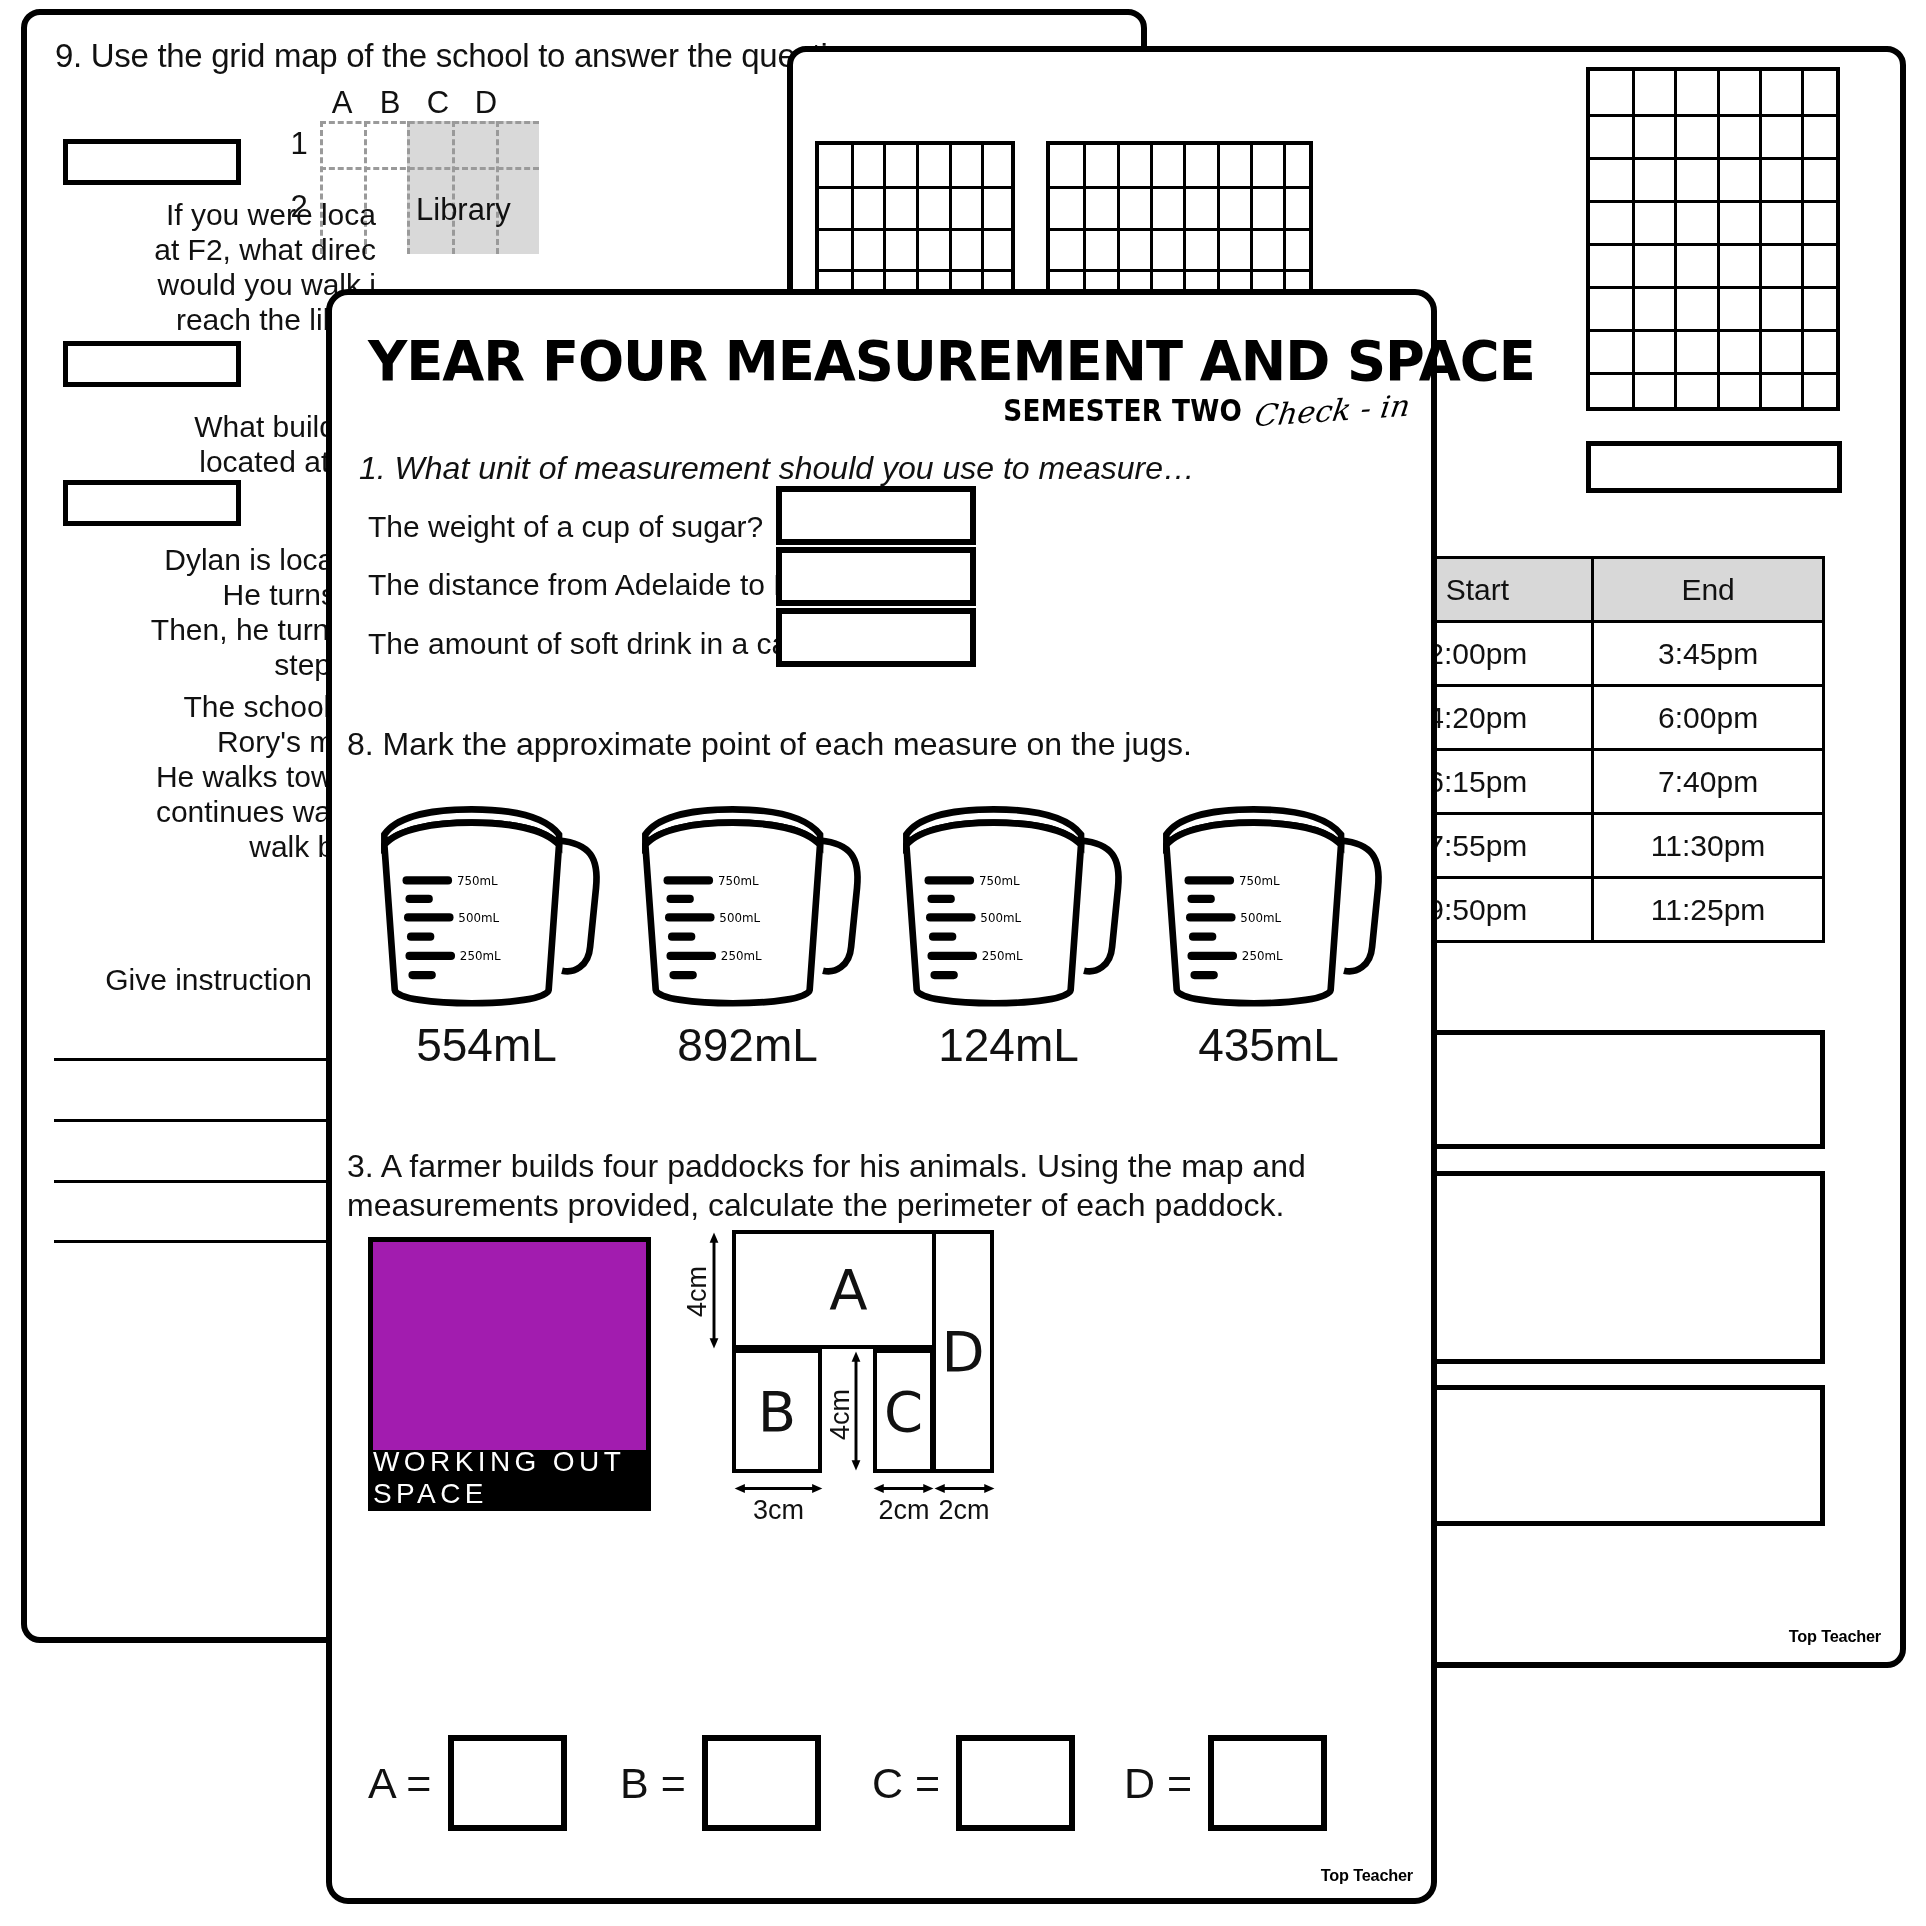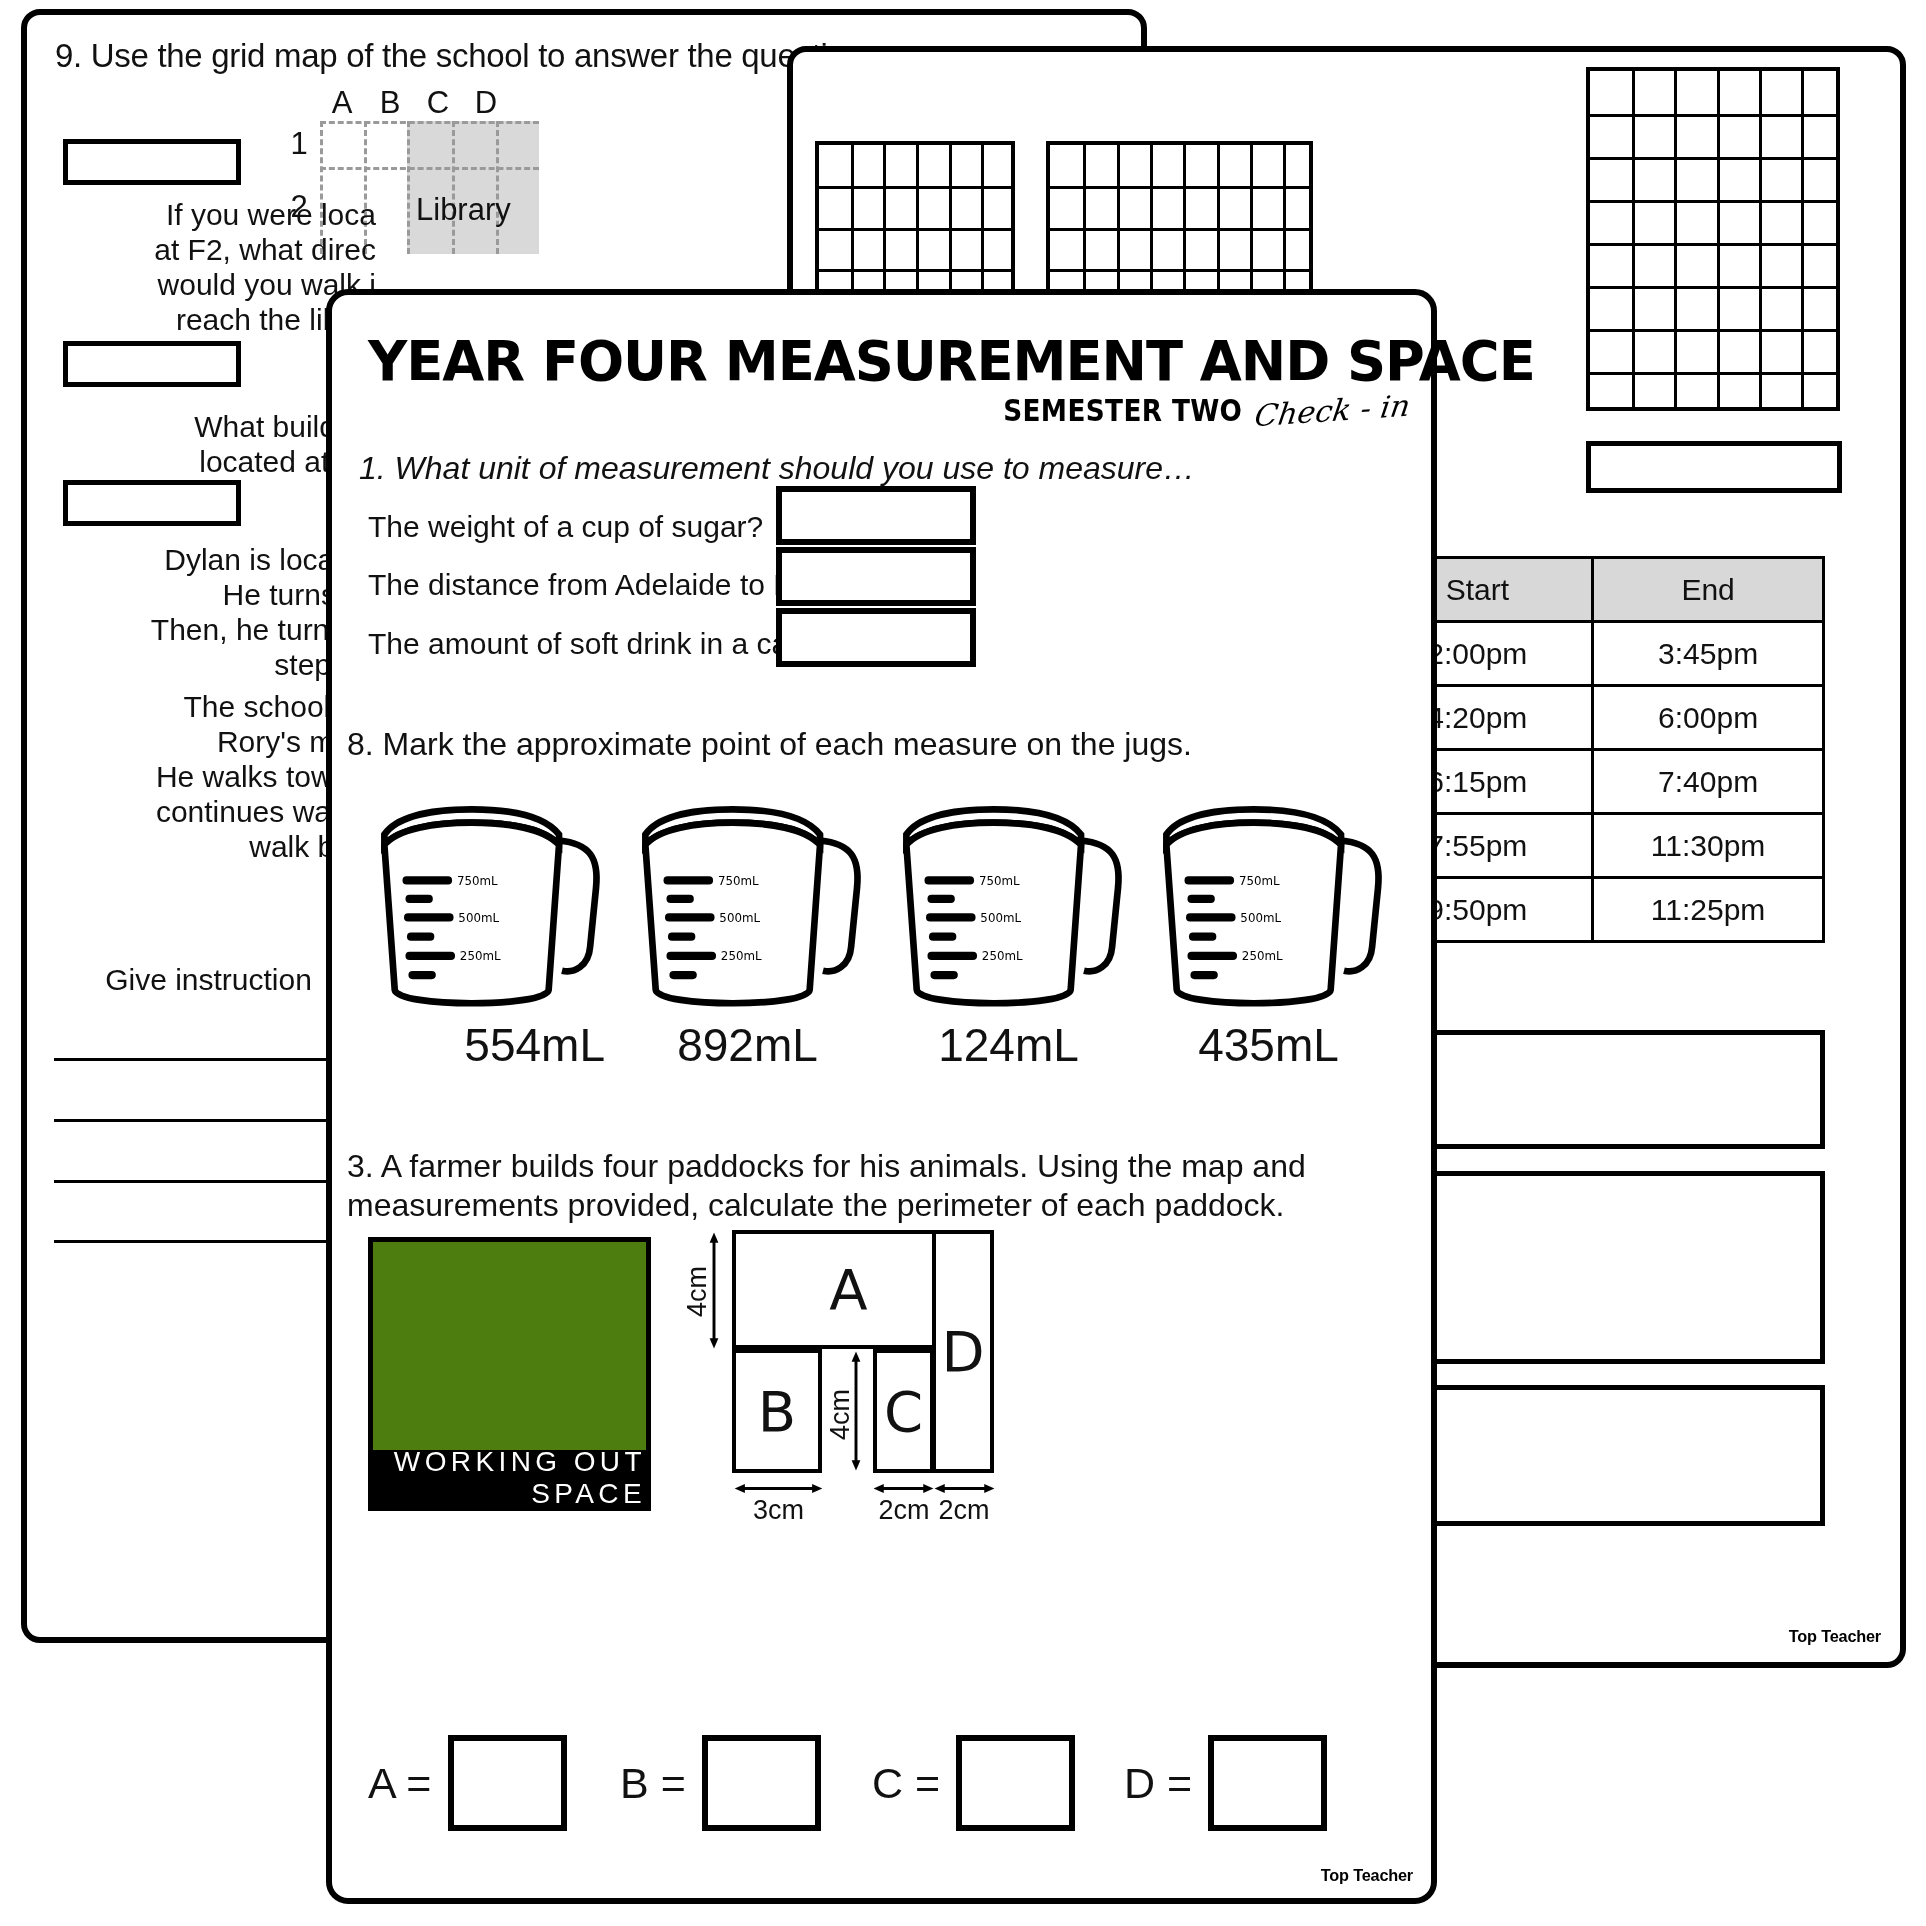--- a/index.html
+++ b/index.html
@@ -158,21 +158,21 @@
   .jugs { position: absolute; left: 36px; top: 504px; width: 1037px; height: 311px; }
   .jug { position: absolute; width: 237px; height: 222px; }
   .jug svg { display:block; width: 100%; height: 100%; }
   .jugval {
     position: absolute; text-align:center; width: 237px;
     font-size: 46px; color:#111;
   }
 
   
   .wos {
-    position: absolute; border: 5.2px solid #000; background: #4d7c0f; text-align: right;
+    position: absolute; border: 5.2px solid #000; background: #a21caf;
   }
   .wos-band {
     position: absolute; left:0; right:0; bottom:0; height: 56px;
     background:#000; color:#fff;
     font-size: 28px; letter-spacing: 4.4px;
     display:flex; align-items:center; justify-content:center;
     font-family: "Liberation Sans", sans-serif;
   }
 
   
@@ -438,21 +438,21 @@
           <line x1="54" y1="160" x2="110" y2="160" stroke="#000" stroke-width="11" stroke-linecap="round"></line>
           <line x1="58" y1="186" x2="84" y2="186" stroke="#000" stroke-width="11" stroke-linecap="round"></line>
           <line x1="56" y1="212" x2="112" y2="212" stroke="#000" stroke-width="11" stroke-linecap="round"></line>
           <line x1="60" y1="238" x2="86" y2="238" stroke="#000" stroke-width="11" stroke-linecap="round"></line>
           <text x="120" y="116" font-family="DejaVu Sans, sans-serif" font-size="16" fill="#000">750mL</text>
           <text x="122" y="166" font-family="DejaVu Sans, sans-serif" font-size="16" fill="#000">500mL</text>
           <text x="124" y="218" font-family="DejaVu Sans, sans-serif" font-size="16" fill="#000">250mL</text>
         </svg>
       </div>
 
-      <div class="jugval" style="left:0px;    top:219px;text-align:right;">554mL</div>
+      <div class="jugval" style="left:0px;    top:219px;">554mL</div>
       <div class="jugval" style="left:261px;  top:219px;">892mL</div>
       <div class="jugval" style="left:522px;  top:219px;">124mL</div>
       <div class="jugval" style="left:782px; top:219px;">435mL</div>
     </div>
 
     <div class="f-q" style="left:15px; top:852px; width:1059px;">3. A farmer builds four paddocks for his animals. Using the map and measurements provided, calculate the perimeter of each paddock.</div>
 
     <div class="wos" style="left:36px; top:942px; width:283px; height:274px;">
       <div class="wos-band">WORKING OUT SPACE</div>
     </div>

